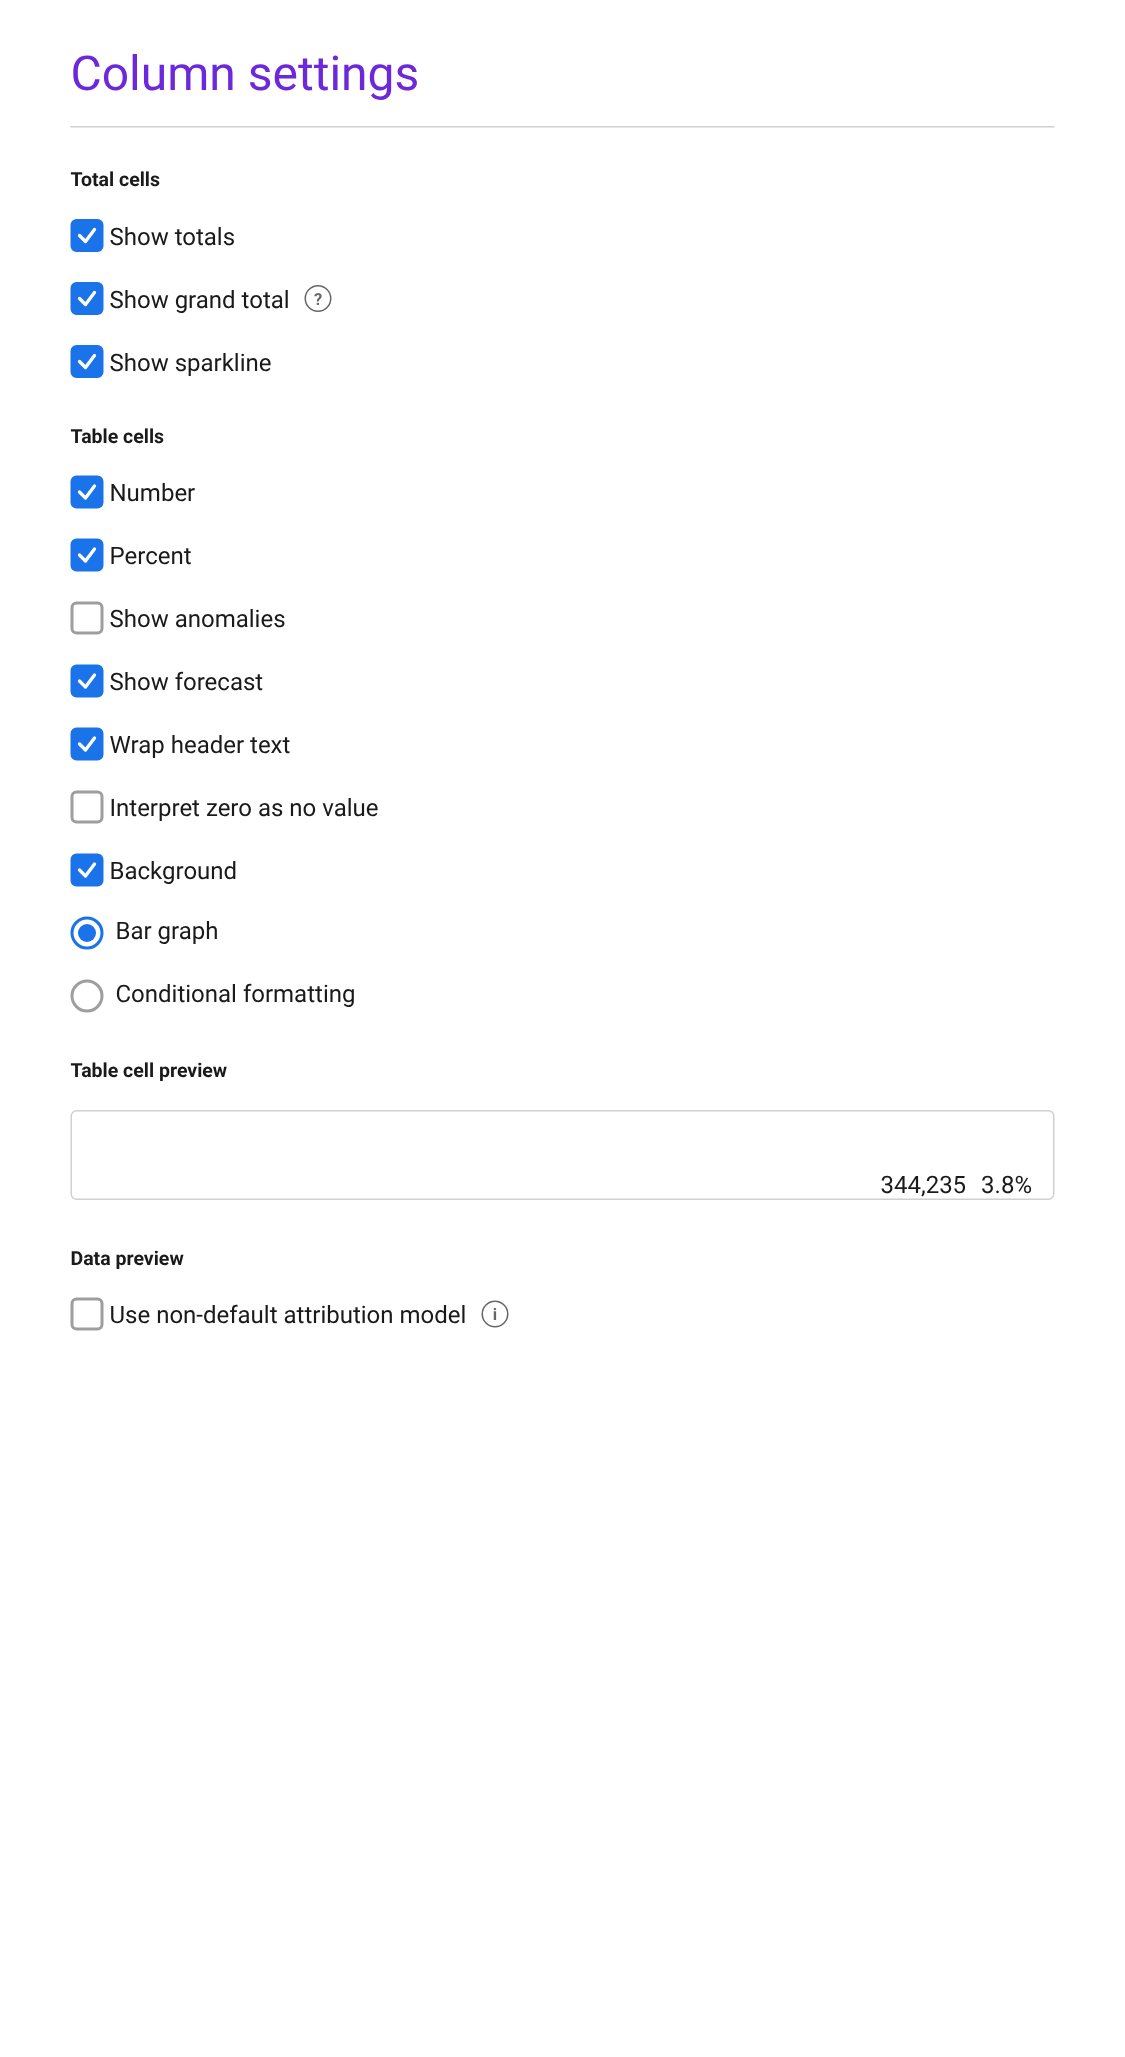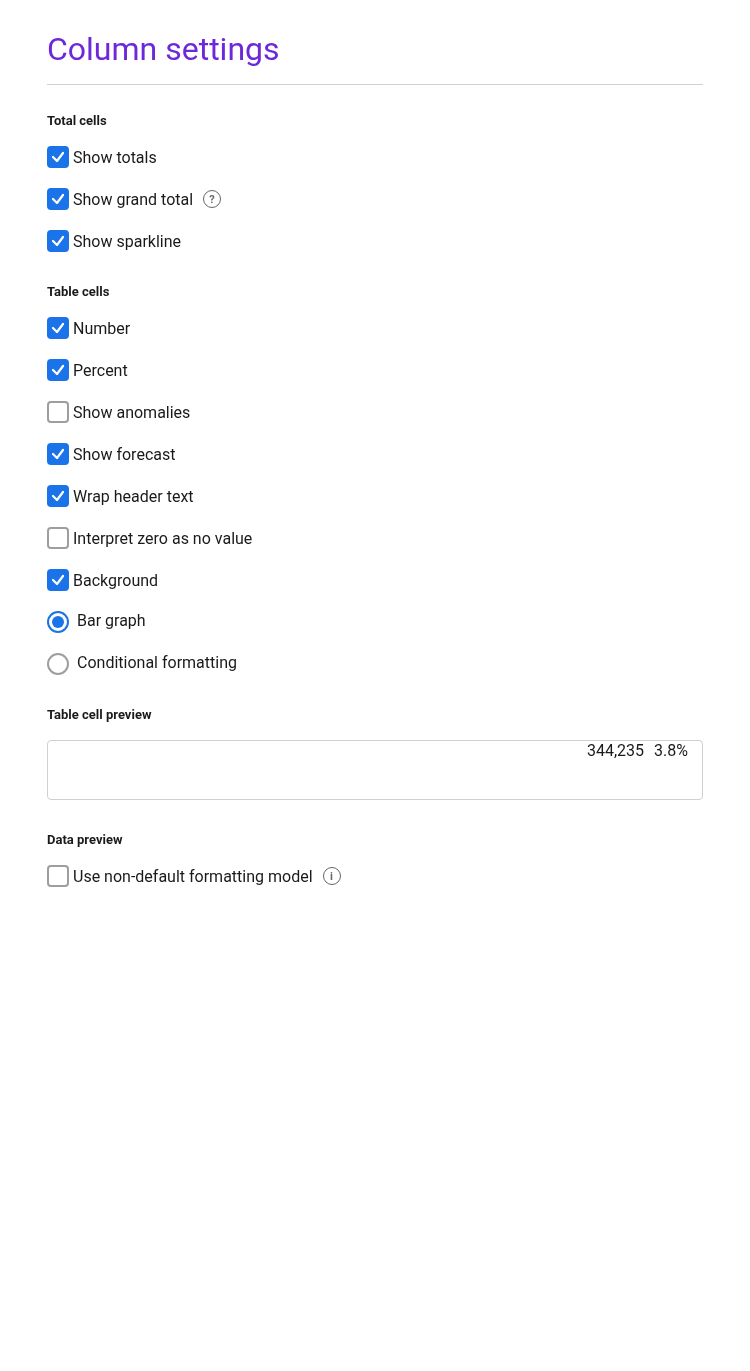--- a/index.html
+++ b/index.html
@@ -131,21 +131,21 @@
 
     .preview-section {
       margin-bottom: 32px;
     }
 
     .preview-box {
       border: 1px solid #d0d0d0;
       border-radius: 4px;
       height: 60px;
       display: flex;
-      align-items: flex-start;
+      align-items: flex-end;
       overflow: hidden;
       margin-top: 14px;
     }
 
     .preview-bar-fill {
       background: #b2d8df;
       width: 68%;
       flex-shrink: 0;
     }
 
@@ -282,16 +282,16 @@
     </div>
   </div>
 </div>
 
 <div class="section">
   <div class="section-label">Data preview</div>
 
   <div class="checkbox-row">
     <div class="checkbox-box unchecked">
     </div>
-    <span class="checkbox-label">Use non-default formatting model</span>
+    <span class="checkbox-label">Use non-default attribution model</span>
     <span class="info-icon">i</span>
   </div>
 </div>
 
 </body></html>

